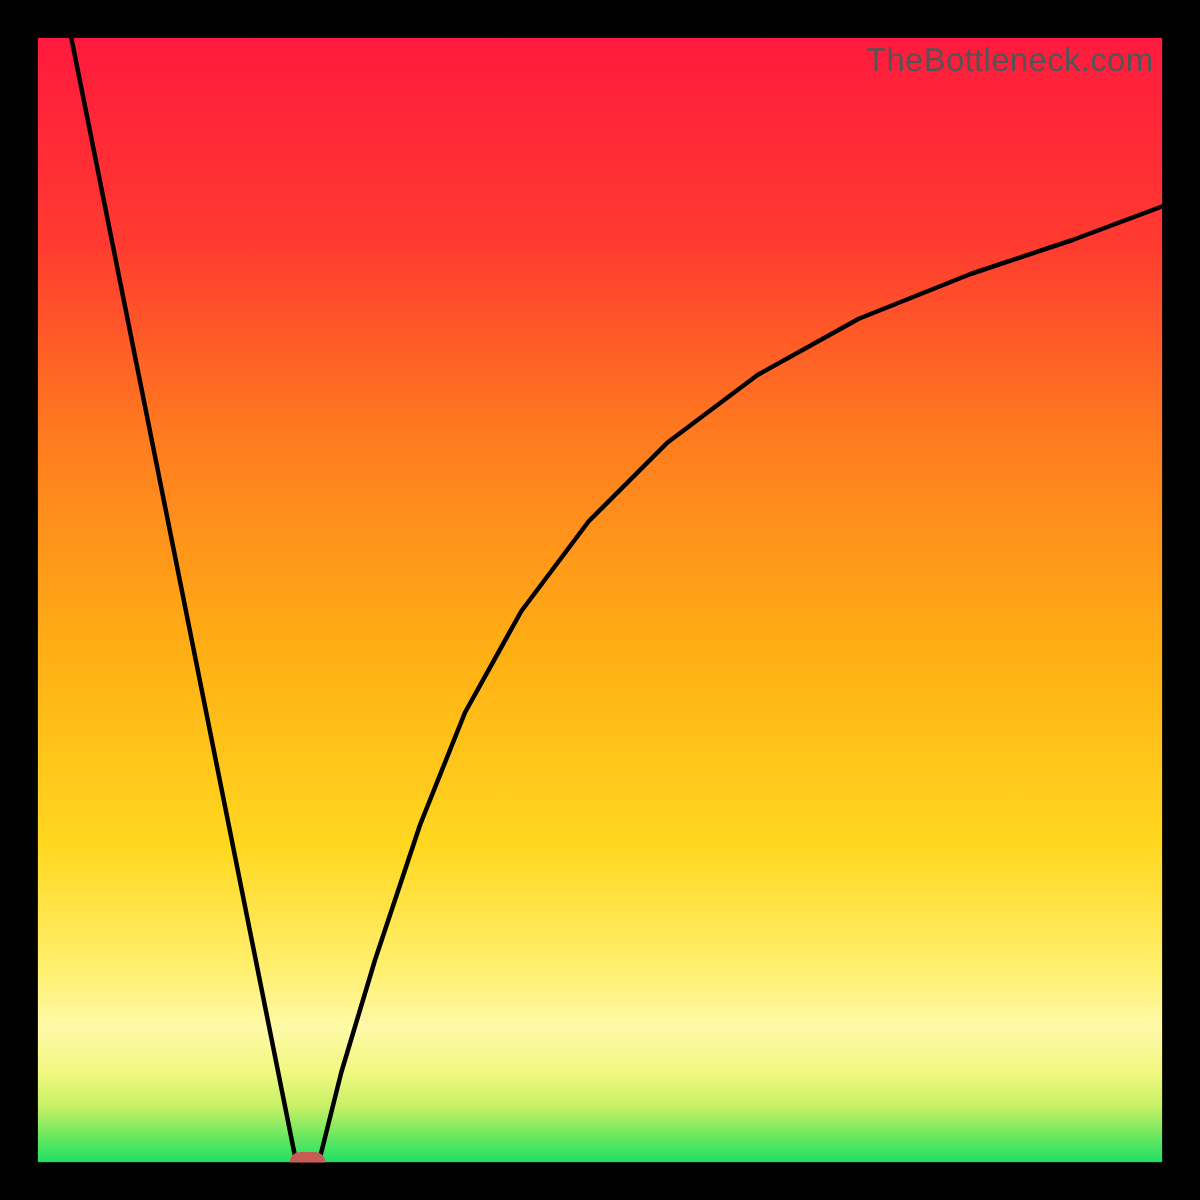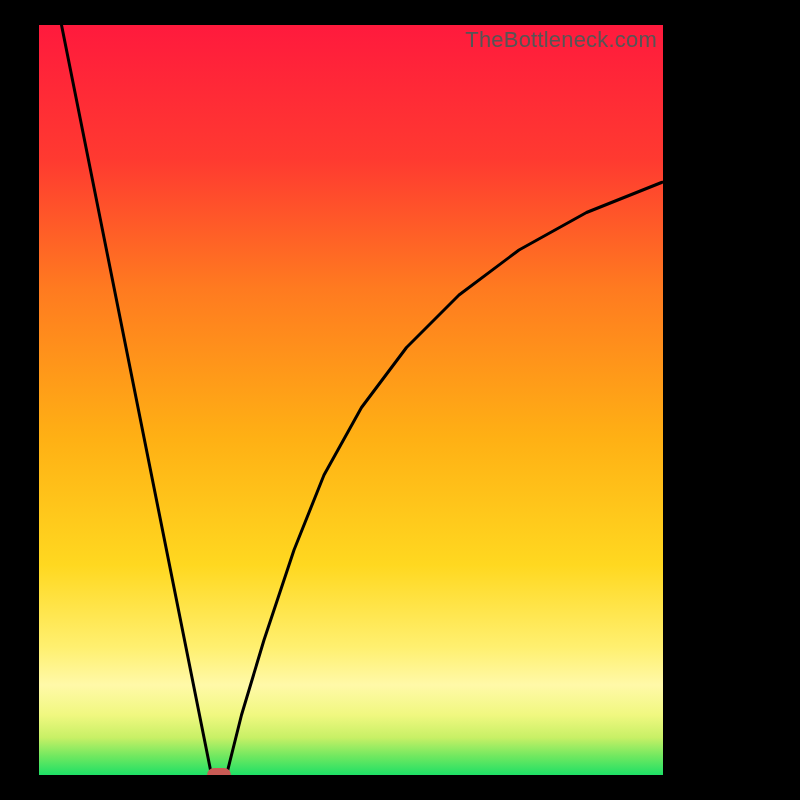--- a/index.html
+++ b/index.html
@@ -14,24 +14,23 @@
   .frame {
     position: relative;
     width: 800px;
     height: 800px;
     background: #000;
   }
   .plot-area {
     position: absolute;
     left: 25px;
     top: 25px;
-    width: 624px;
+    width: 750px;
     height: 750px;
     overflow: hidden;
-    margin-left: 14px;
   }
   .watermark {
     position: absolute;
     top: 2px;
     right: 6px;
     color: #555;
     font-size: 22px;
     font-weight: 500;
     letter-spacing: 0.2px;
   }

